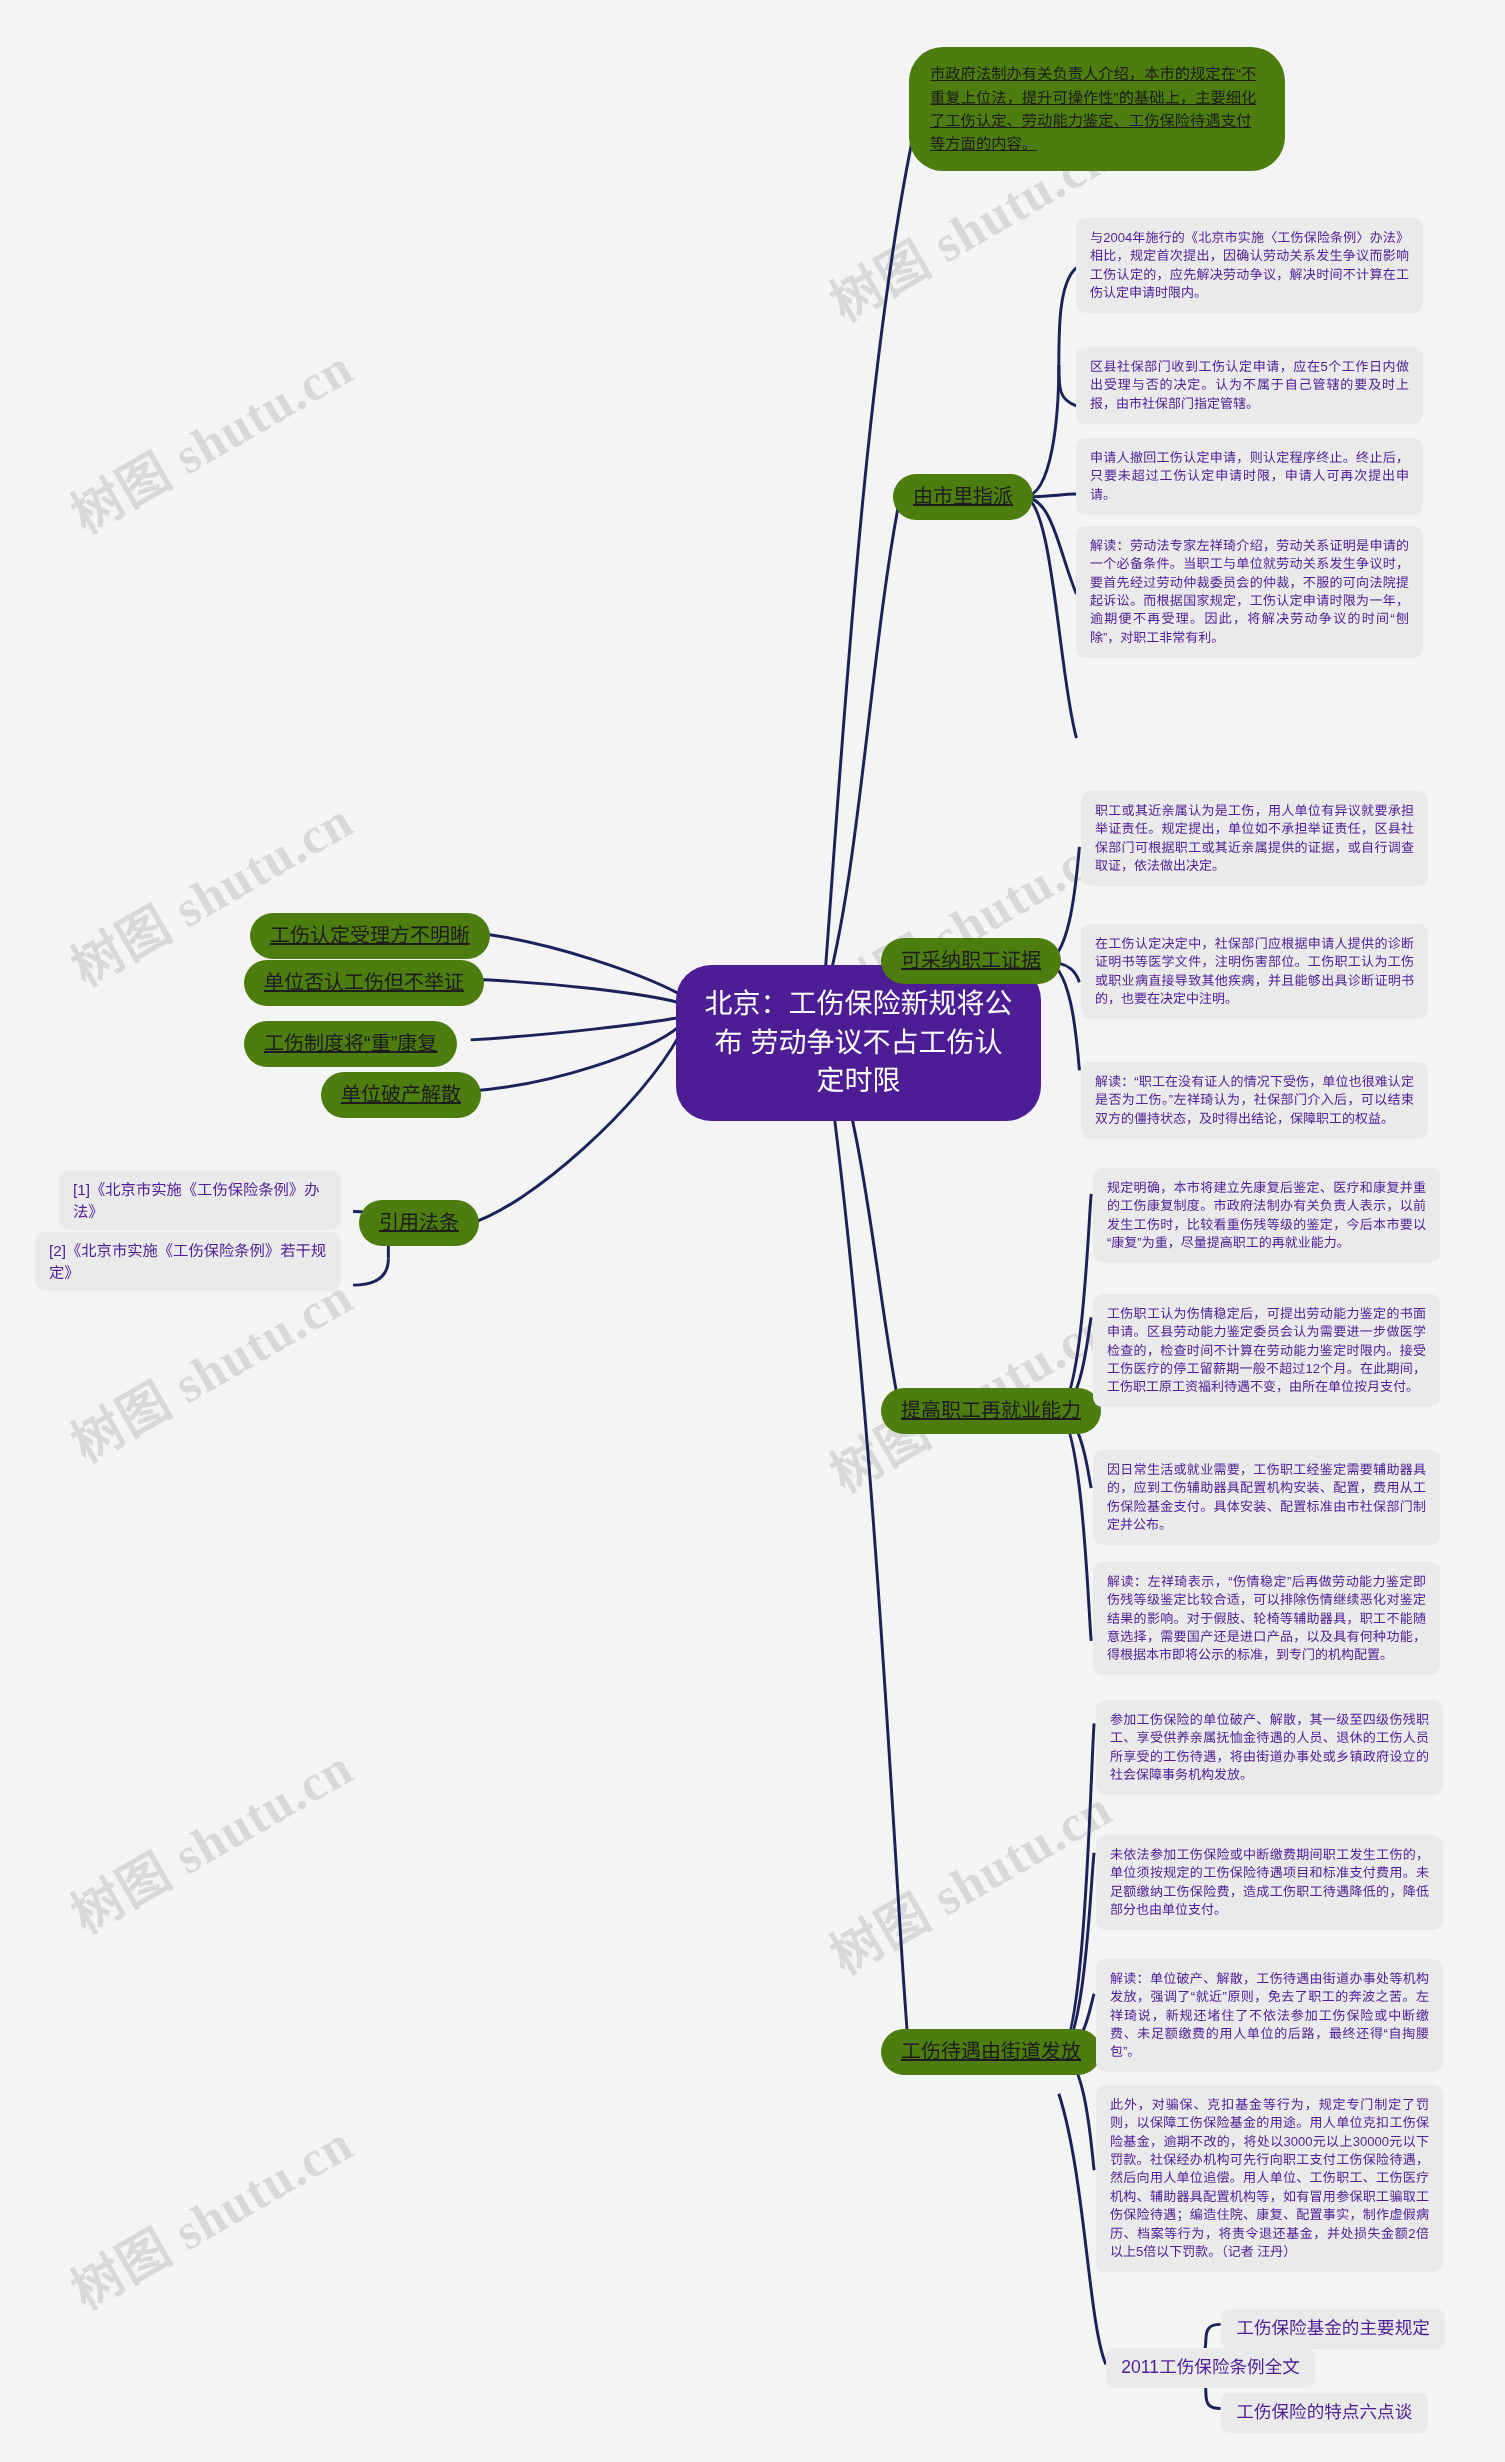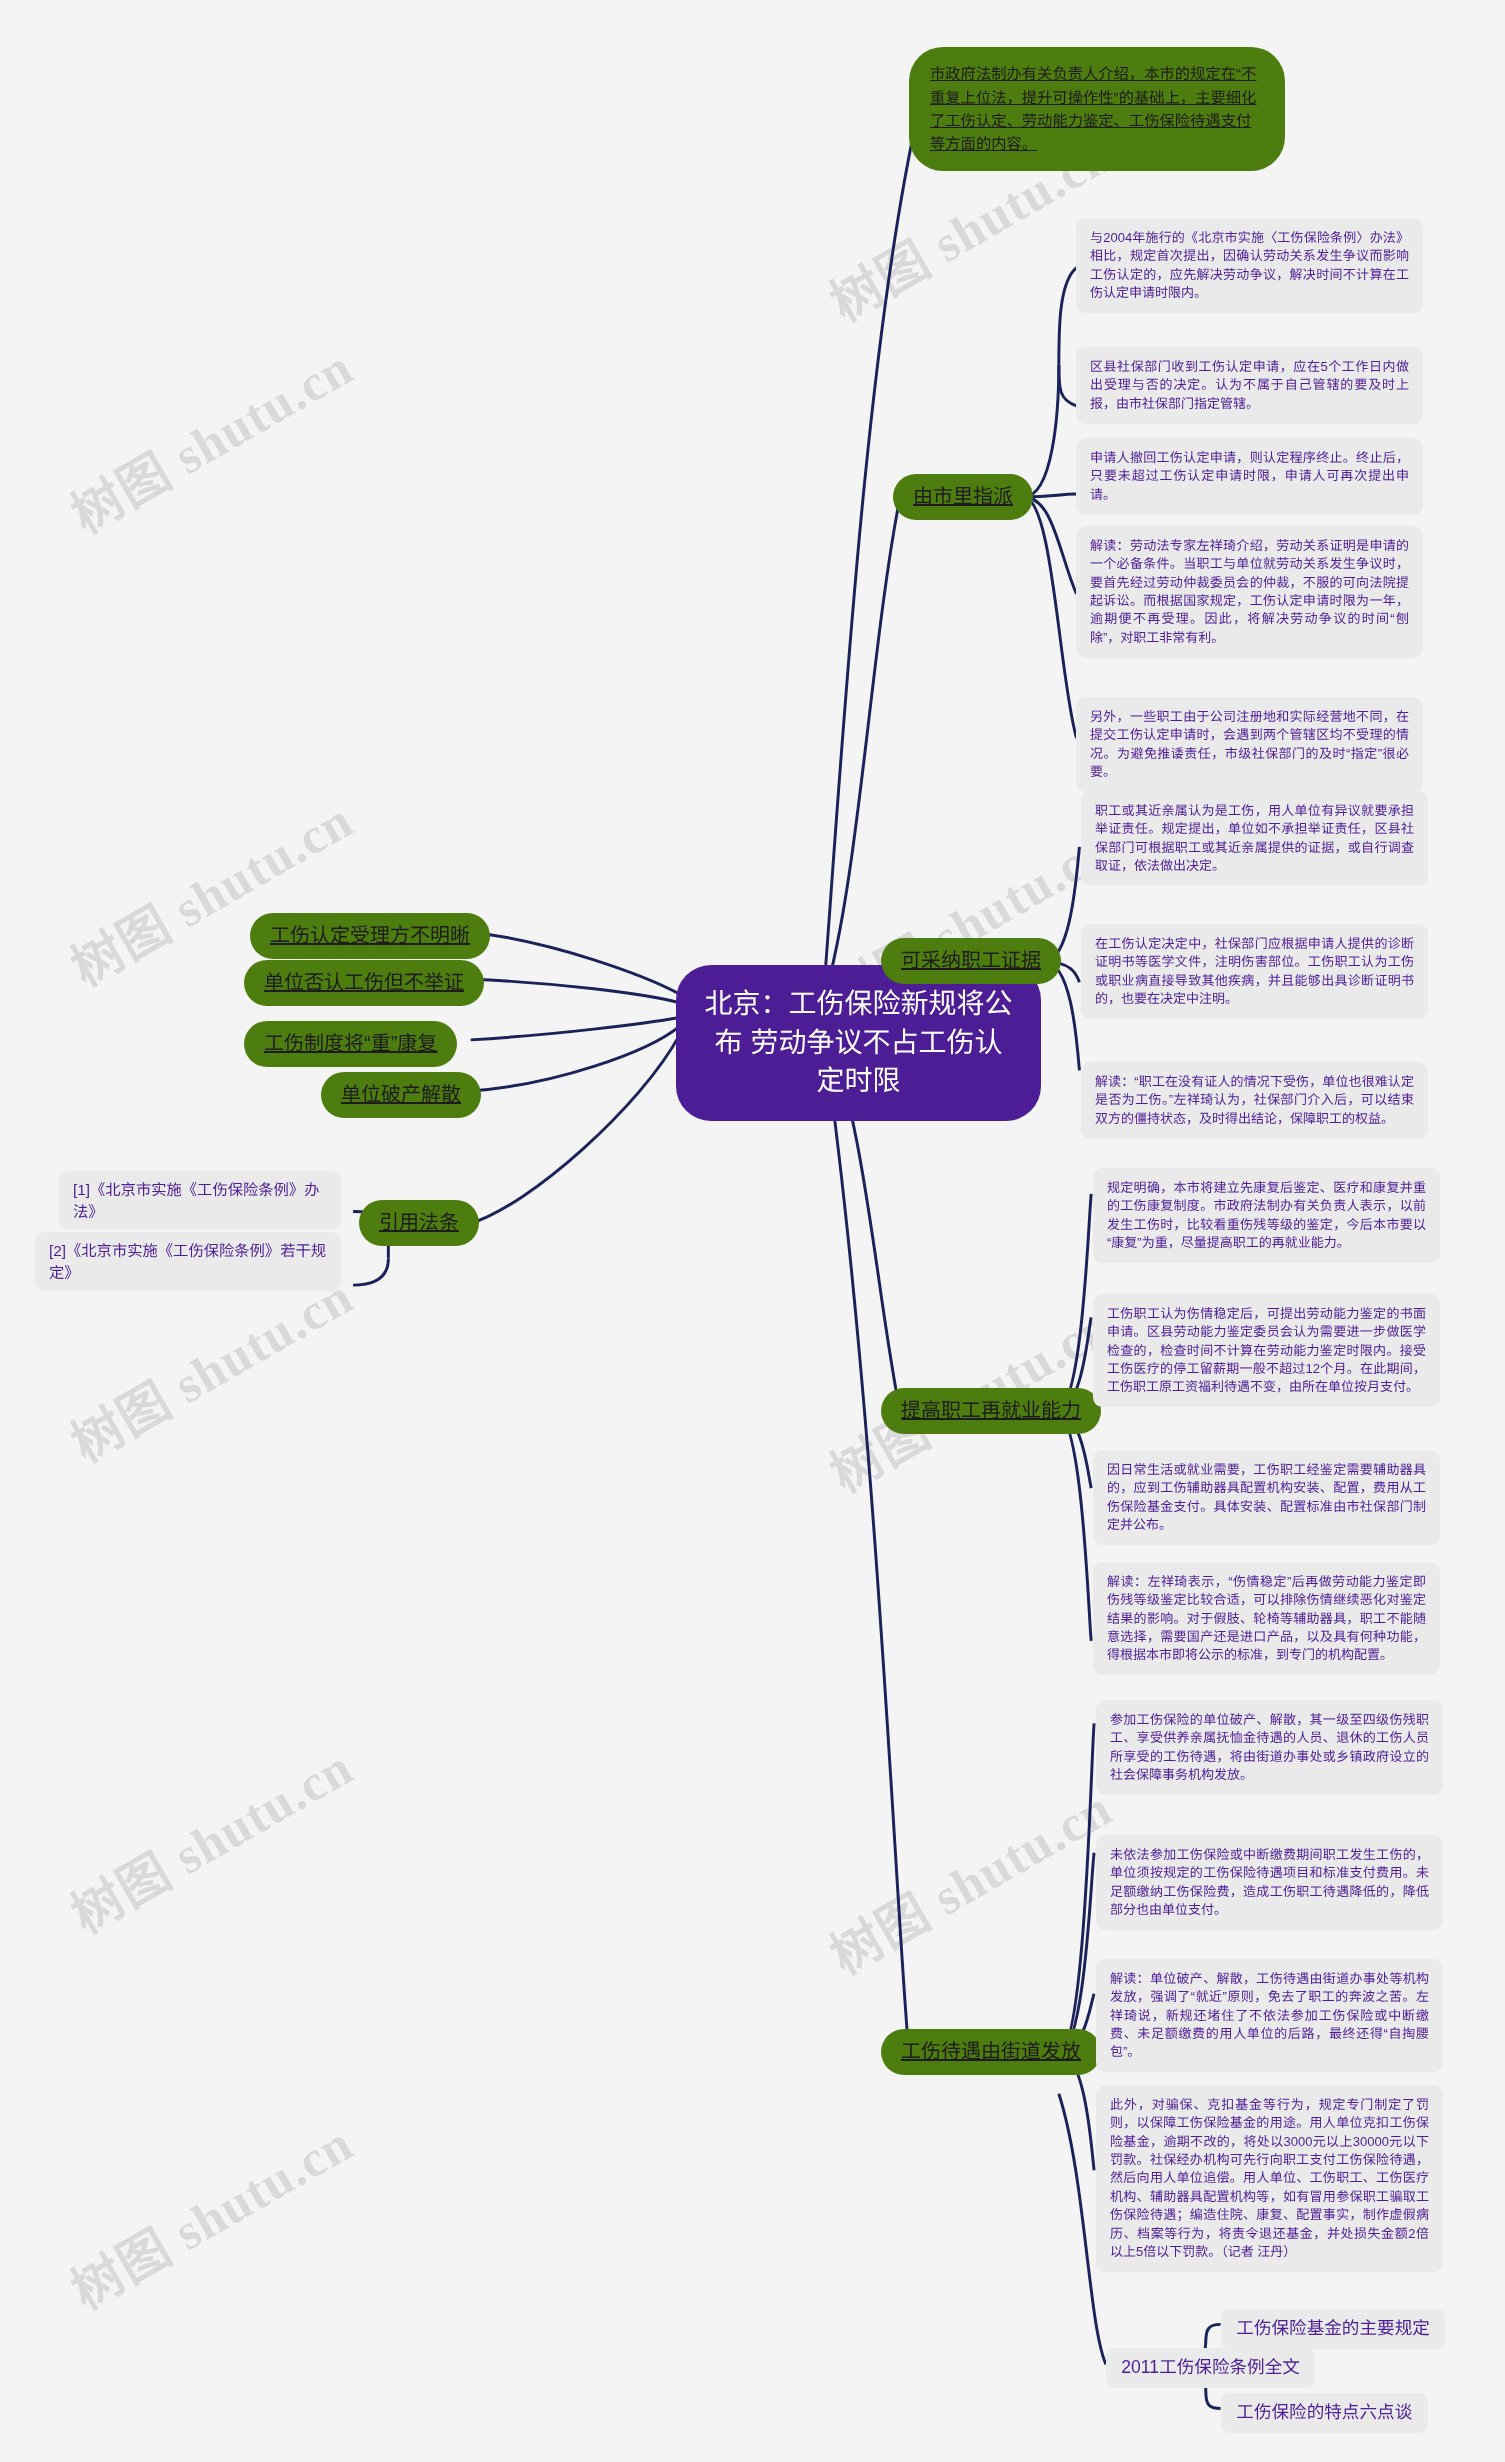--- a/index.html
+++ b/index.html
@@ -161,23 +161,20 @@
   </div>
   <div class="node" style="left:1076px; top:347px; width:347px;">
     <div class="gray">区县社保部门收到工伤认定申请，应在5个工作日内做出受理与否的决定。认为不属于自己管辖的要及时上报，由市社保部门指定管辖。</div>
   </div>
   <div class="node" style="left:1076px; top:438px; width:347px;">
     <div class="gray">申请人撤回工伤认定申请，则认定程序终止。终止后，只要未超过工伤认定申请时限，申请人可再次提出申请。</div>
   </div>
   <div class="node" style="left:1076px; top:526px; width:347px;">
     <div class="gray">解读：劳动法专家左祥琦介绍，劳动关系证明是申请的一个必备条件。当职工与单位就劳动关系发生争议时，要首先经过劳动仲裁委员会的仲裁，不服的可向法院提起诉讼。而根据国家规定，工伤认定申请时限为一年，逾期便不再受理。因此，将解决劳动争议的时间“刨除”，对职工非常有利。</div>
   </div>
-  <div class="node" style="left:1076px; top:697px; width:347px;">
-    <div class="gray">另外，一些职工由于公司注册地和实际经营地不同，在提交工伤认定申请时，会遇到两个管辖区均不受理的情况。为避免推诿责任，市级社保部门的及时“指定”很必要。</div>
-  </div>
 
   <div class="node" style="left:1081px; top:791px; width:347px;">
     <div class="gray">职工或其近亲属认为是工伤，用人单位有异议就要承担举证责任。规定提出，单位如不承担举证责任，区县社保部门可根据职工或其近亲属提供的证据，或自行调查取证，依法做出决定。</div>
   </div>
   <div class="node" style="left:1081px; top:924px; width:347px;">
     <div class="gray">在工伤认定决定中，社保部门应根据申请人提供的诊断证明书等医学文件，注明伤害部位。工伤职工认为工伤或职业病直接导致其他疾病，并且能够出具诊断证明书的，也要在决定中注明。</div>
   </div>
   <div class="node" style="left:1081px; top:1062px; width:347px;">
     <div class="gray">解读：“职工在没有证人的情况下受伤，单位也很难认定是否为工伤。”左祥琦认为，社保部门介入后，可以结束双方的僵持状态，及时得出结论，保障职工的权益。</div>
   </div>

